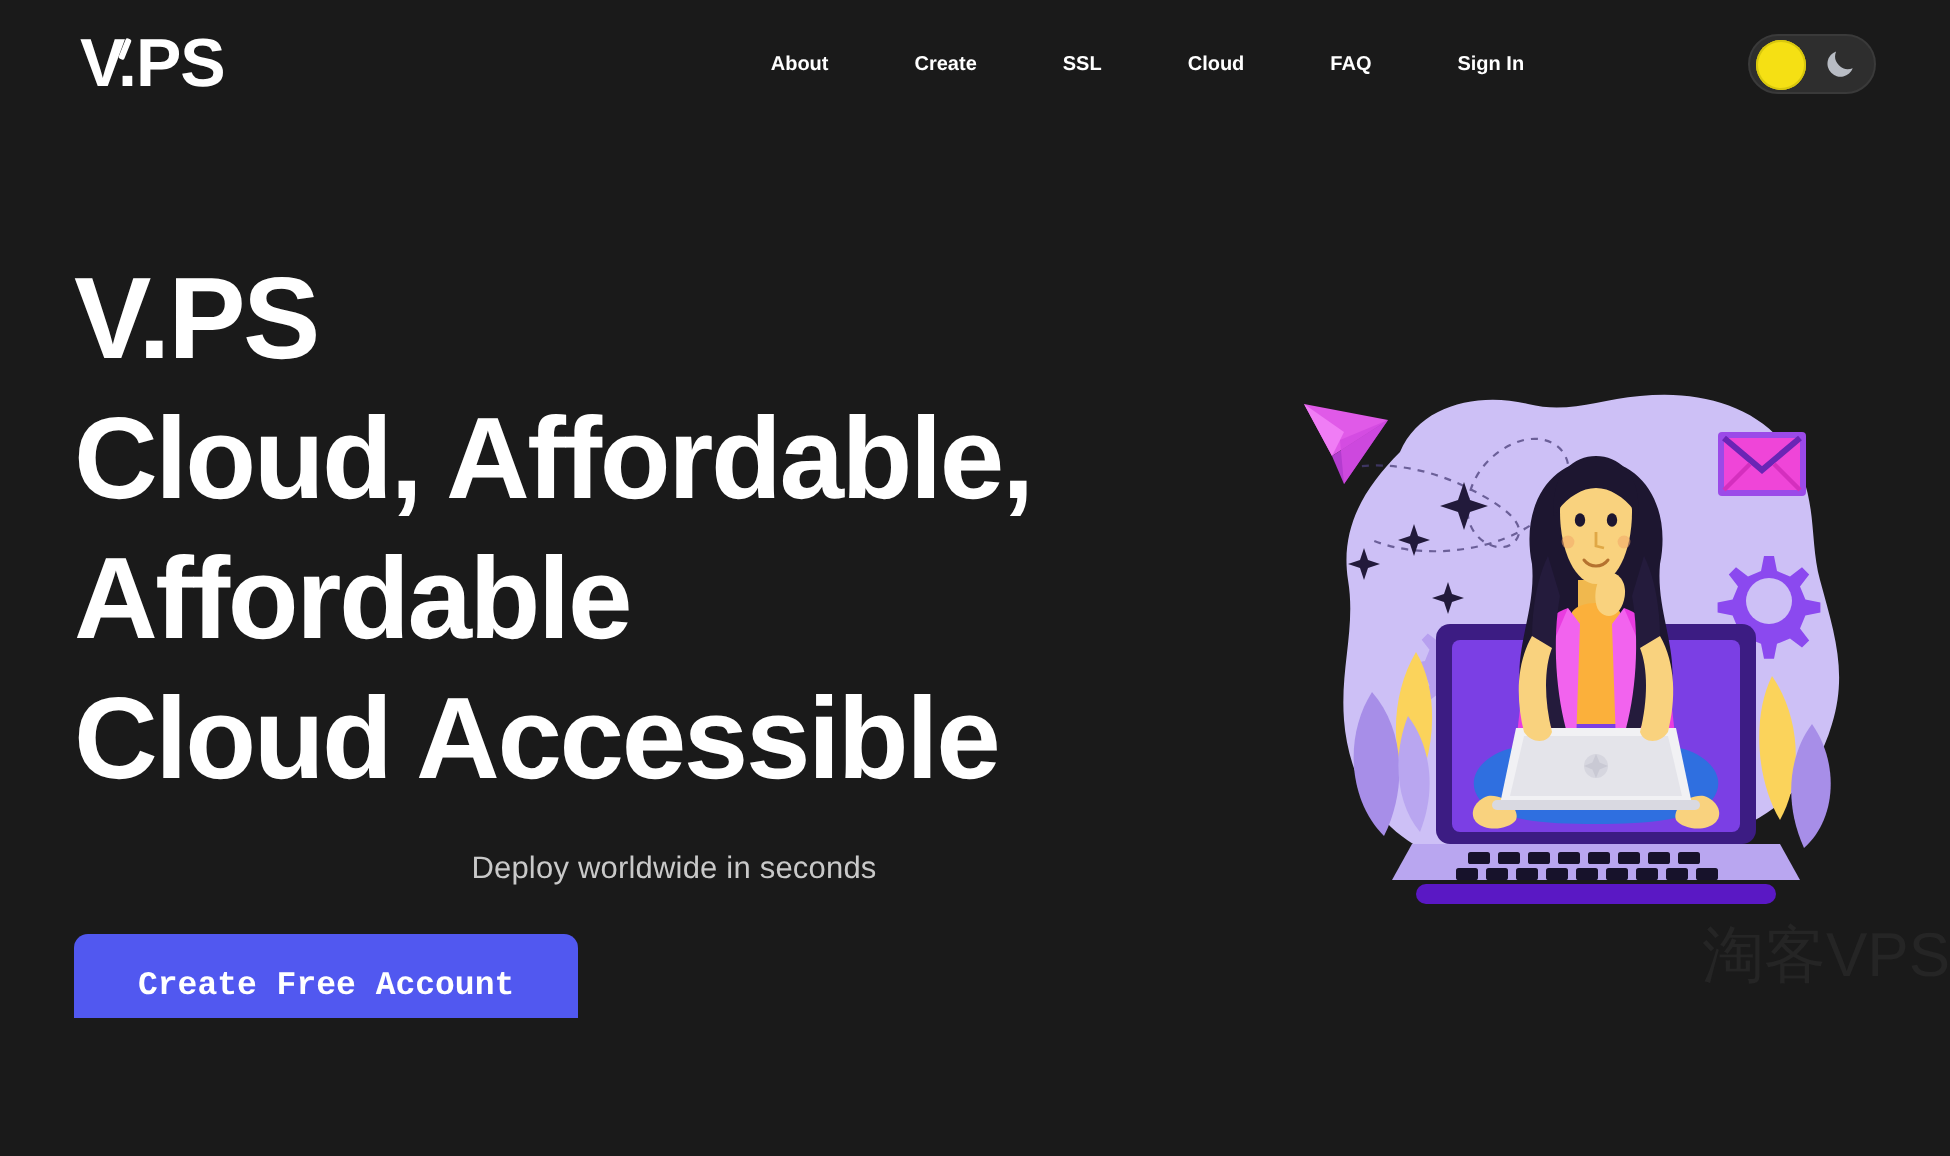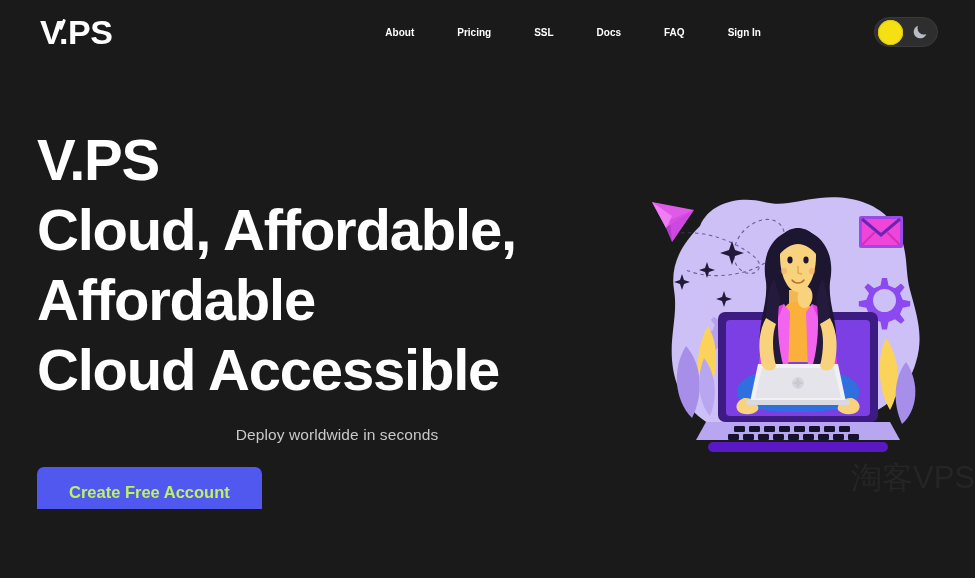--- a/index.html
+++ b/index.html
@@ -126,27 +126,27 @@
     text-align: center;
   }
   .cta {
     display: inline-flex;
     align-items: center;
     justify-content: center;
     margin-top: 23px;
     height: 50px;
     padding: 0 32px;
     background: #5158f0;
-    color: #bef264;
+    color: #ffffff;
     font-size: 16.5px;
     font-weight: 700;
     border: none;
     border-radius: 7px;
     cursor: pointer;
-    font-family: Liberation Sans, sans-serif;
+    font-family: Liberation Mono, monospace;
   }
 
   
   .illustration {
     position: absolute;
     left: 648px;
     top: 186px;
     width: 300px;
     height: 275px;
   }
@@ -172,23 +172,23 @@
 
   <div class="header">
 
     <div class="logo">
       <span>V.PS</span>
       <span class="slash"></span>
     </div>
 
     <nav class="nav">
       <a class="nav-link" href="#">About</a>
-      <a class="nav-link" href="#">Pricing</a>
+      <a class="nav-link" href="#">Create</a>
       <a class="nav-link" href="#">SSL</a>
-      <a class="nav-link" href="#">Docs</a>
+      <a class="nav-link" href="#">Cloud</a>
       <a class="nav-link" href="#">FAQ</a>
       <a class="nav-link" href="#">Sign In</a>
     </nav>
 
     <div class="theme-toggle">
       <div class="sun-knob"></div>
       <div class="moon-icon">
         <svg width="18" height="18" viewBox="0 0 24 24">
           <path d="M20.5 14.8A8.6 8.6 0 0 1 9.4 3.6a8.7 8.7 0 1 0 11.1 11.2z" fill="#b8bcc4"></path>
         </svg>

